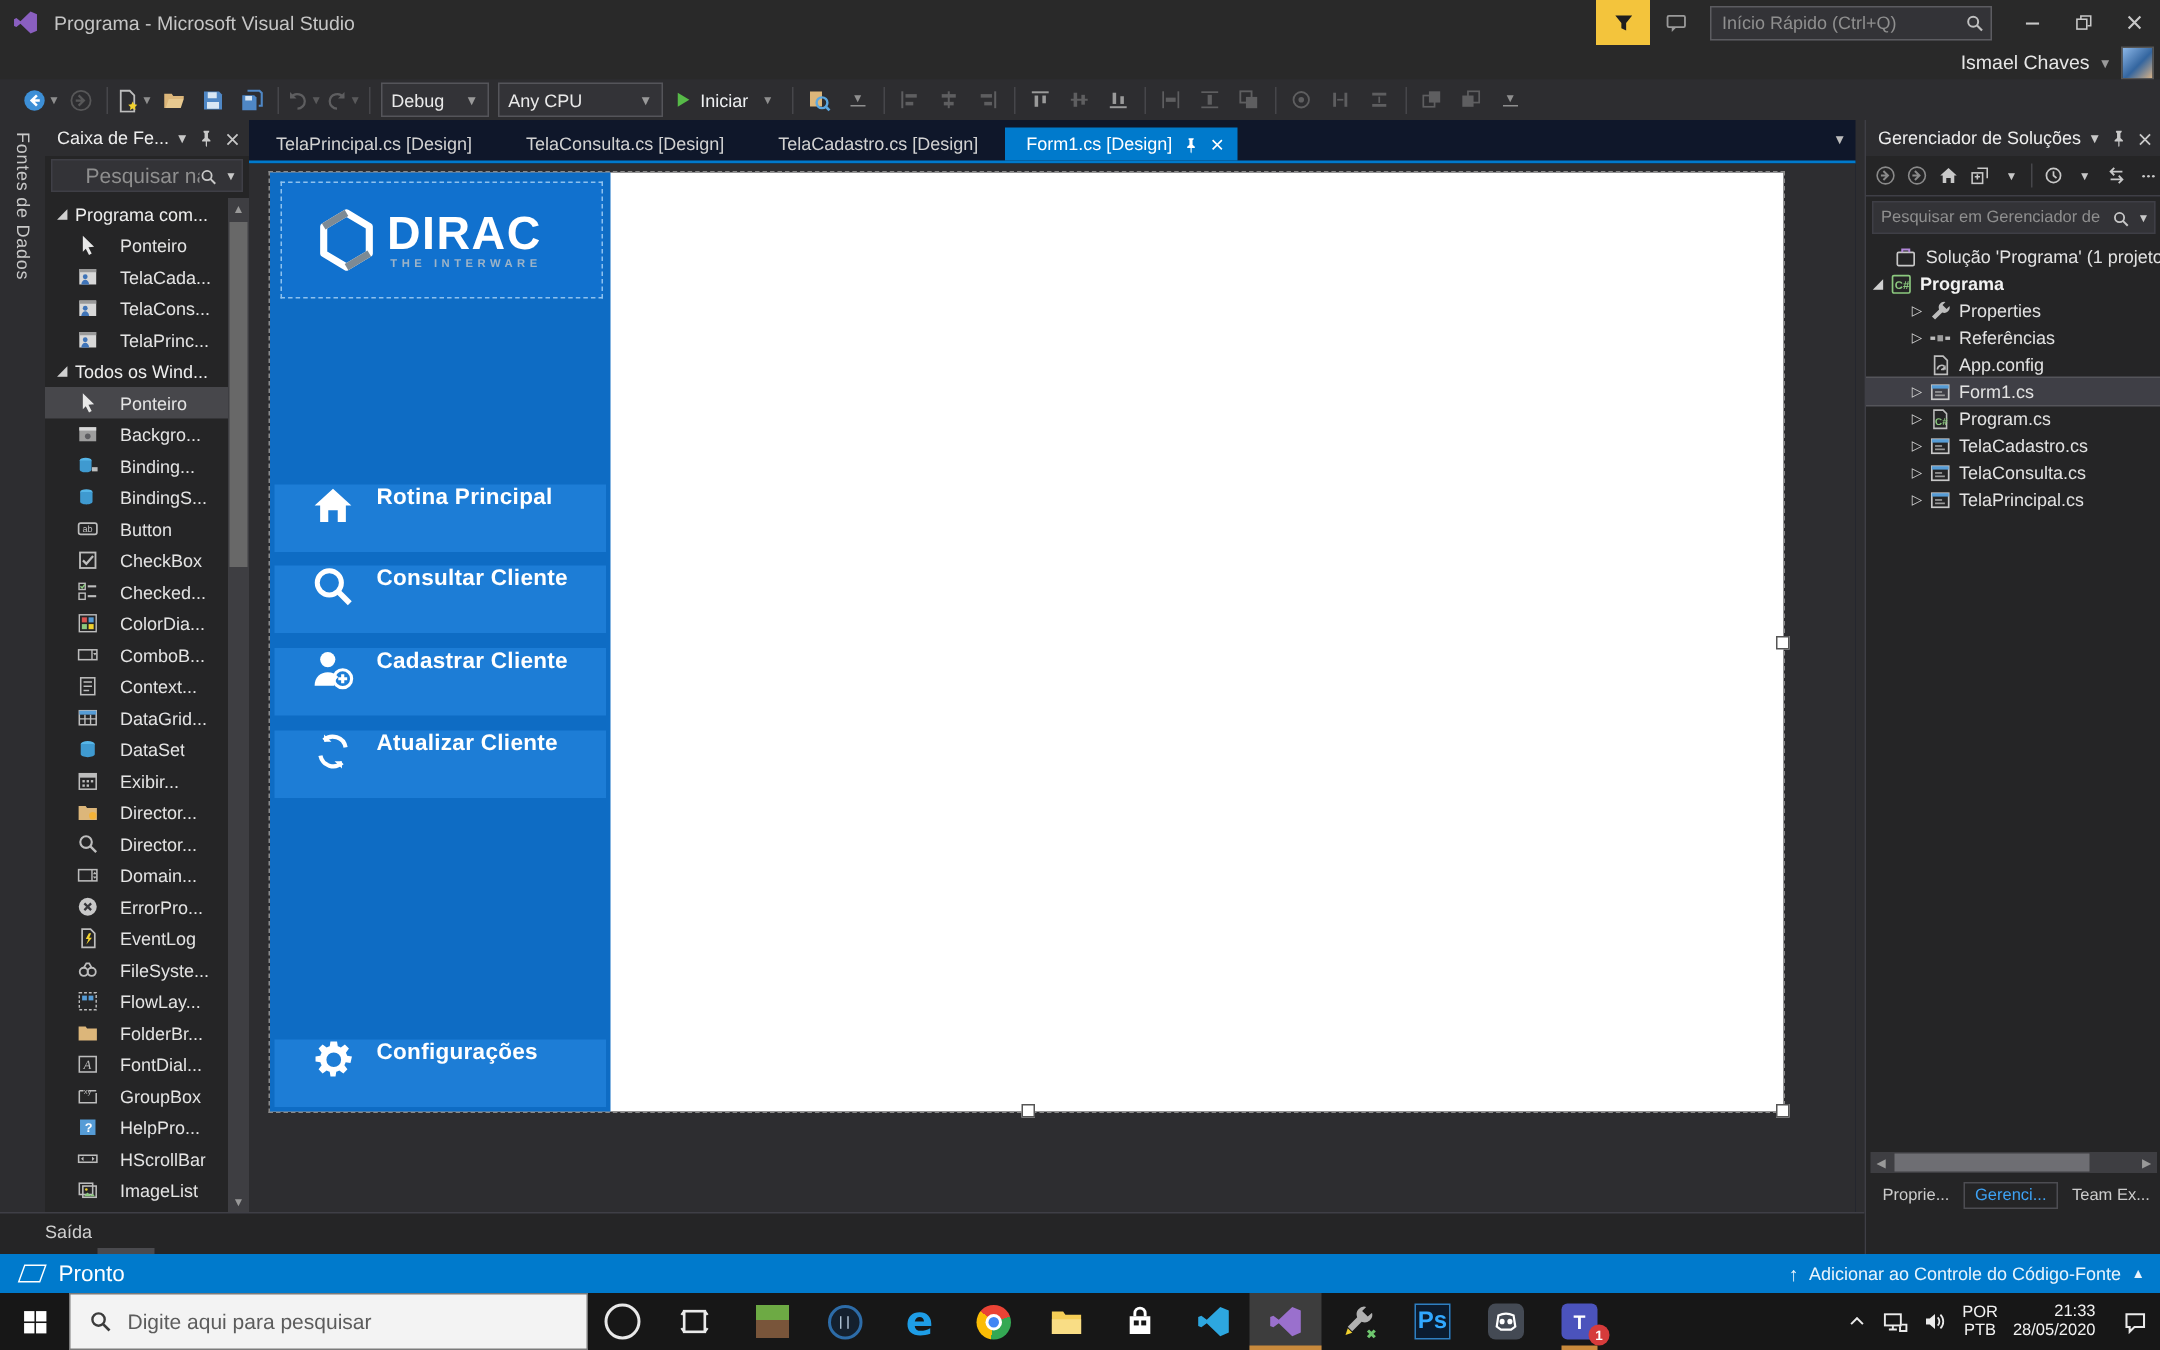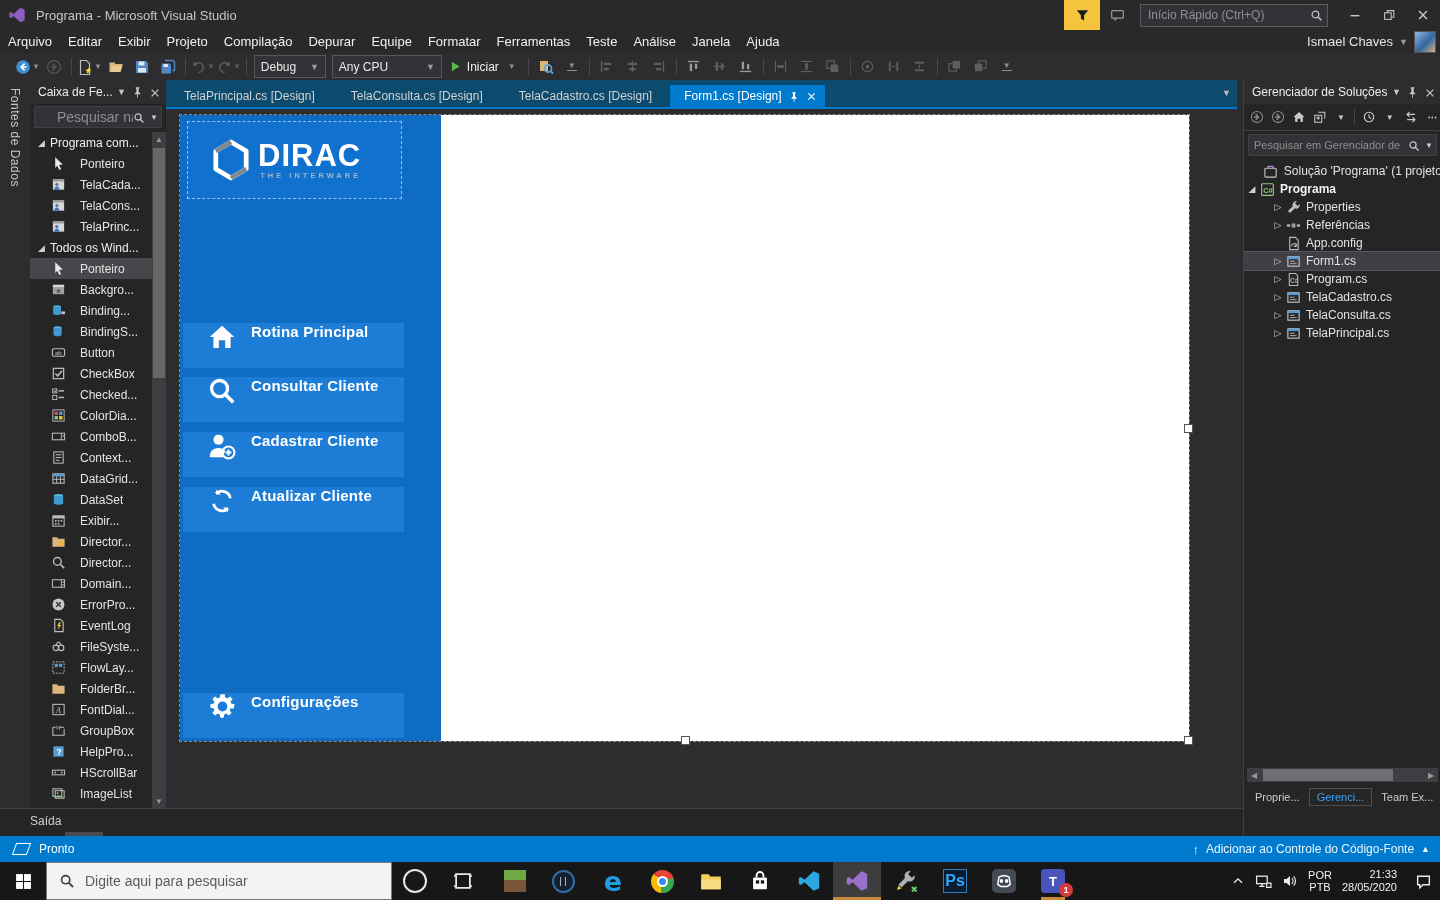--- a/index.html
+++ b/index.html
@@ -63,30 +63,30 @@
   .tbx-item .iico{margin-left:20px;width:16px;display:flex;justify-content:center}
   .tbx-item .ilabel{margin-left:14px;white-space:nowrap;overflow:hidden}
   .tbx-item.sel{background:#47474b}
   
   #toolbox-vscroll{position:absolute;right:0;top:52px;bottom:0;width:14px;background:#3e3e42}
   #toolbox-vscroll .sarrow{height:14px;display:flex;align-items:center;justify-content:center;color:#999;font-size:8px}
   #toolbox-vscroll .sthumb{position:absolute;left:1px;right:1px;top:16px;height:230px;background:#686868}
   #toolbox-vscroll .sarrow.dn{position:absolute;bottom:0;left:0;right:0}
 
   
-  #editor{position:absolute;left:166px;top:0;width:1071px;height:728px;background:#0c4a6e}
+  #editor{position:absolute;left:166px;top:0;width:1071px;height:728px;background:#0f172a}
   #tabstrip{position:absolute;left:0;top:5px;height:22px;display:flex}
   .tab{height:22px;line-height:22px;padding:0 18px;color:#d2d2d2;font-size:12px;white-space:nowrap}
   .tab.active{background:#007acc;color:#ffffff;padding:0 8px 0 14px;display:flex;align-items:center;gap:6px}
   #tab-blue-line{position:absolute;left:0;top:27px;width:1071px;height:2px;background:#007acc}
   #tabstrip-caret{position:absolute;right:6px;top:8px;color:#bdbdbd;font-size:9px}
 
   #designer{position:absolute;left:0;top:29px;width:1071px;height:699px;background:#2d2d30}
   #form-canvas{position:absolute;left:14px;top:6px;width:1009px;height:626px;background:#ffffff;outline:1px dashed #8a8a8a}
-  #form-sidebar{position:absolute;left:0;top:0;width:261px;height:626px;background:#0e6cc4}
+  #form-sidebar{position:absolute;left:0;top:0;width:227px;height:626px;background:#0e6cc4}
   #logo-panel{position:absolute;left:7px;top:6px;width:213px;height:76px;background:#1171ce;border:1px dashed #8ec1ee;display:flex;align-items:center}
   #logo-hex{margin-left:24px}
   #logo-textcol{margin-left:8px;display:flex;flex-direction:column}
   #logo-main{color:#ffffff;font-size:31px;font-weight:bold;letter-spacing:1px;line-height:30px}
   #logo-sub{color:#9db4c8;font-size:7.5px;letter-spacing:3px;font-weight:bold;align-self:flex-end;margin-top:0px}
   .nav-btn{position:absolute;left:3px;width:221px;height:45px;background:#1d7dd6;display:flex;align-items:flex-start;color:#fff}
   .nav-btn .nico{width:34px;margin-left:22px;display:flex;justify-content:center}
   .nav-btn .nlabel{margin-left:12px;font-size:15px;font-weight:bold;letter-spacing:.2px}
   .handle{position:absolute;width:7px;height:7px;background:#ffffff;border:1px solid #555}
 
@@ -114,21 +114,21 @@
   .sol-tab.active{color:#3ea3f5;border:1px solid #4d4d52;background:#252526}
 
   
   #output{position:absolute;left:0;top:808px;width:1243px;height:28px;background:#252526;border-top:1px solid #3f3f46}
   #output-label{position:absolute;left:30px;top:5px;color:#d0d0d0;font-size:12px}
   #output-mini{position:absolute;left:65px;top:23px;width:38px;height:5px;background:#4a4a4e}
 
   
   #status{position:absolute;left:0;top:836px;width:1440px;height:26px;background:#007acc;display:flex;align-items:center;color:#ffffff}
   #status-pgram{width:13px;height:10px;border:1.5px solid #ffffff;transform:skewX(-20deg);margin-left:14px}
-  #status-left-text{margin-left:10px;font-size:12px}
+  #status-left-text{margin-left:10px;font-size:15px}
   #status-right{position:absolute;right:10px;display:flex;align-items:center;gap:7px;color:#e9f4fd;font-size:12px}
   #status-right .up{font-size:13px}
   #status-right .caret{font-size:9px}
 
   
   #taskbar{position:absolute;left:0;top:862px;width:1440px;height:38px;background:#171717}
   #start-slot{position:absolute;left:0;top:0;width:46px;height:38px;display:flex;align-items:center;justify-content:center}
   #tb-search{position:absolute;left:46px;top:0;width:346px;height:38px;background:#f3f3f3;border:1px solid #7a7a7a;box-sizing:border-box;display:flex;align-items:center}
   #tb-search .mag{margin-left:12px;color:#3b3b3b}
   #tb-search .ph{margin-left:10px;color:#5c5c5c;font-size:14px}
@@ -193,35 +193,20 @@
       </div>
     <div class="winbtn">
         <svg viewBox="0 0 16 16" width="14" height="14">
           <path d="M3.5 3.5l9 9M12.5 3.5l-9 9" stroke="currentColor" stroke-width="1.6"></path>
         </svg>
       </div>
   </div>
 </div>
 
 <div id="menubar">
-  <div id="menu-items" style="display:flex">
-      <div class="menu-item">Arquivo</div>
-      <div class="menu-item">Editar</div>
-      <div class="menu-item">Exibir</div>
-      <div class="menu-item">Projeto</div>
-      <div class="menu-item">Compilação</div>
-      <div class="menu-item">Depurar</div>
-      <div class="menu-item">Equipe</div>
-      <div class="menu-item">Formatar</div>
-      <div class="menu-item">Ferramentas</div>
-      <div class="menu-item">Teste</div>
-      <div class="menu-item">Análise</div>
-      <div class="menu-item">Janela</div>
-      <div class="menu-item">Ajuda</div>
-    </div>
   <div id="menu-right">
     <span id="user-name">Ismael Chaves</span>
     <span id="user-caret">▼</span>
     <div id="avatar"></div>
   </div>
 </div>
 
 <div id="toolbar">
     <div style="width:14px"></div>
     <div class="tbtn">

